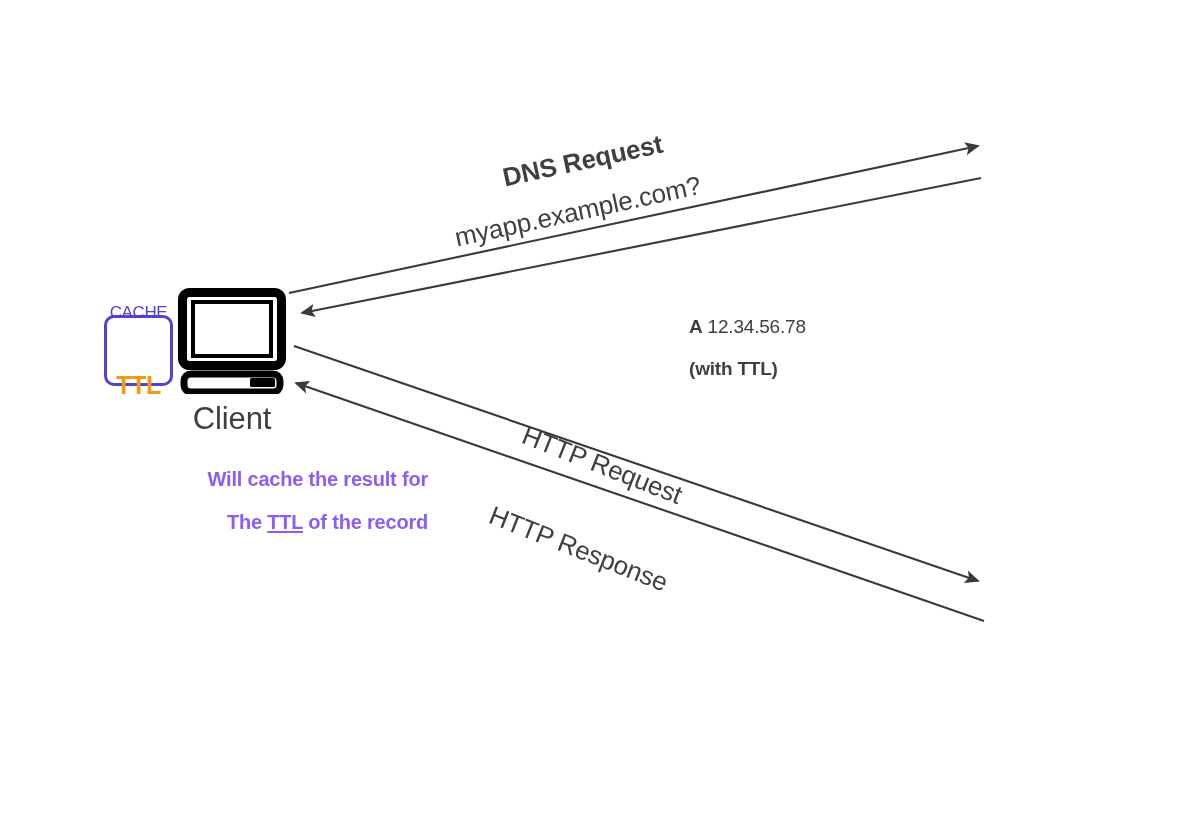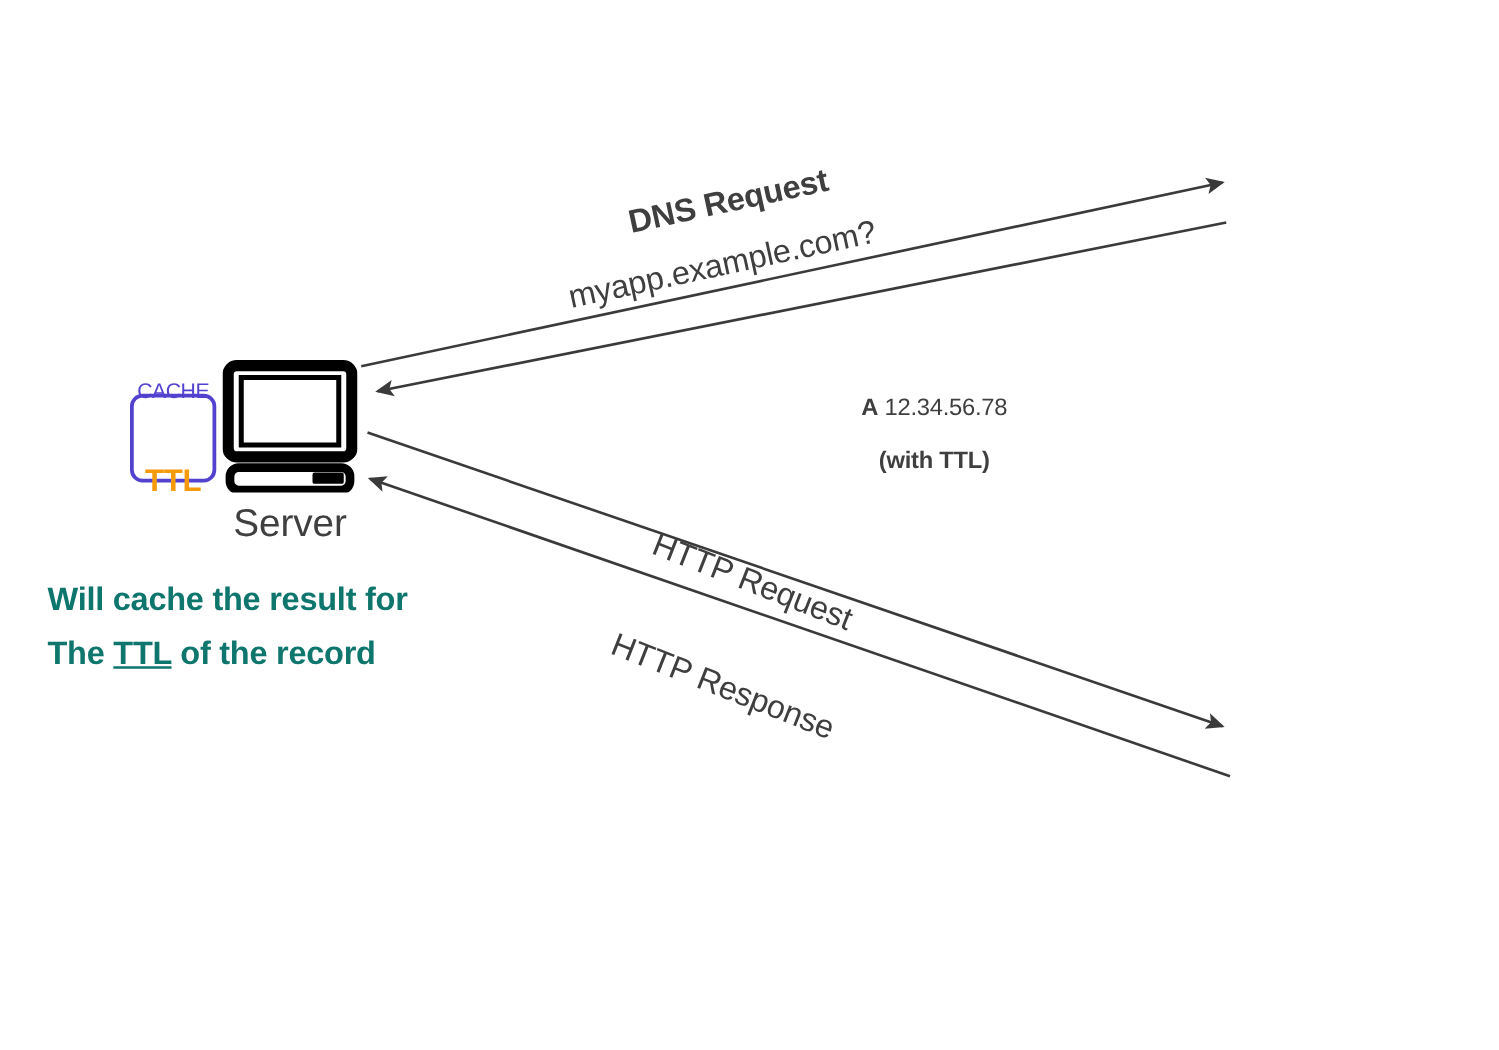--- a/index.html
+++ b/index.html
@@ -96,25 +96,25 @@
     font-size: 31px;
     line-height: 38px;
     color: #3f3f3f;
     letter-spacing: -0.1px;
   }
   .client-caption {
     position: absolute;
     left: -140px;
     top: 170px;
     width: 390px;
-    text-align: left;
-    font-size: 26px;
+    text-align: right;
+    font-size: 20px;
     line-height: 43px;
     font-weight: bold;
-    color: #0f766e;
+    color: #8b5cf6;
     letter-spacing: -0.2px;
   }
   .client-caption u {
     text-decoration: underline;
     text-underline-offset: 2px;
   }
 
   
   .cache-badge {
     position: absolute;
@@ -175,21 +175,21 @@
     font-size: 19px;
     line-height: 42px;
     letter-spacing: -0.2px;
   }
   .lbl-a-record .bold {
     font-weight: bold;
   }
   .lbl-a-record .line2 {
     font-weight: bold;
     display: block;
-    text-align: center;
+    text-align: left;
   }
   .lbl-http-request {
     left: 529px;
     top: 420px;
     font-size: 26px;
     letter-spacing: -0.2px;
     transform: rotate(21.5deg);
   }
   .lbl-http-response {
     left: 496px;
@@ -224,21 +224,21 @@
 
   <div class="client-node">
     <svg class="client-icon" viewBox="0 0 108 106" xmlns="http://www.w3.org/2000/svg">
 
       <rect x="4.5" y="4.5" width="99" height="73" rx="7" ry="7" fill="#ffffff" stroke="#000000" stroke-width="9"></rect>
       <rect x="15" y="14" width="78" height="54" fill="#ffffff" stroke="#000000" stroke-width="4"></rect>
 
       <rect x="6" y="86" width="96" height="18" rx="7" ry="7" fill="#ffffff" stroke="#000000" stroke-width="7"></rect>
       <rect x="72" y="90" width="25" height="9" rx="1.5" ry="1.5" fill="#000000"></rect>
     </svg>
-    <div class="client-label">Server</div>
+    <div class="client-label">Client</div>
     <div class="client-caption">
       <span>Will cache the result for</span><br>
       <span>The </span><u>TTL</u><span> of the record</span>
     </div>
   </div>
 
   <div class="cache-badge">
     <span class="cache-word">CACHE</span>
     <span class="ttl-word">TTL</span>
   </div>

